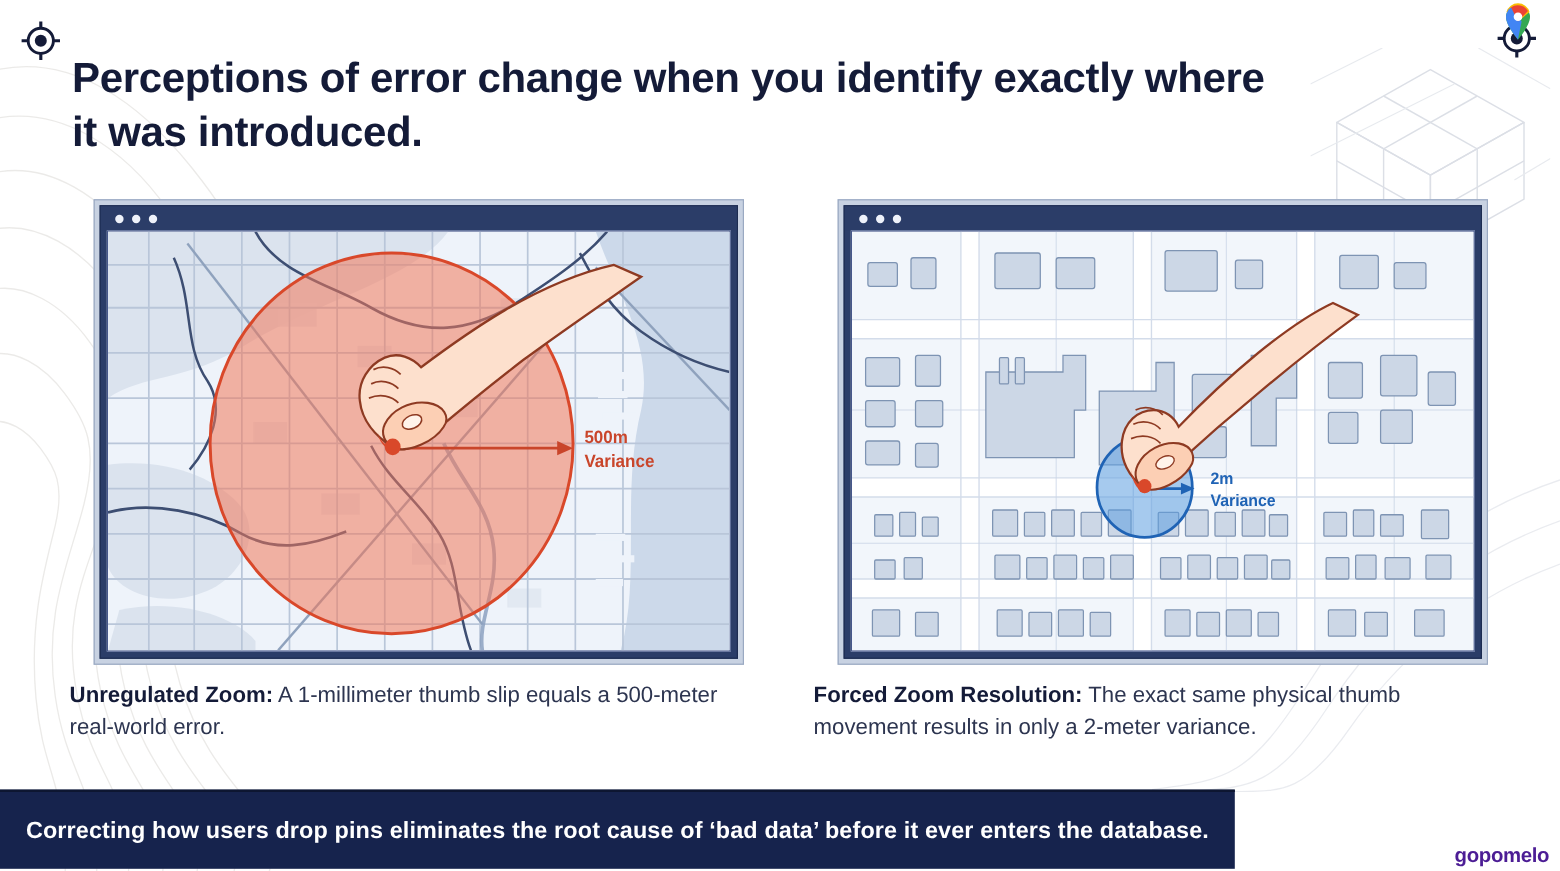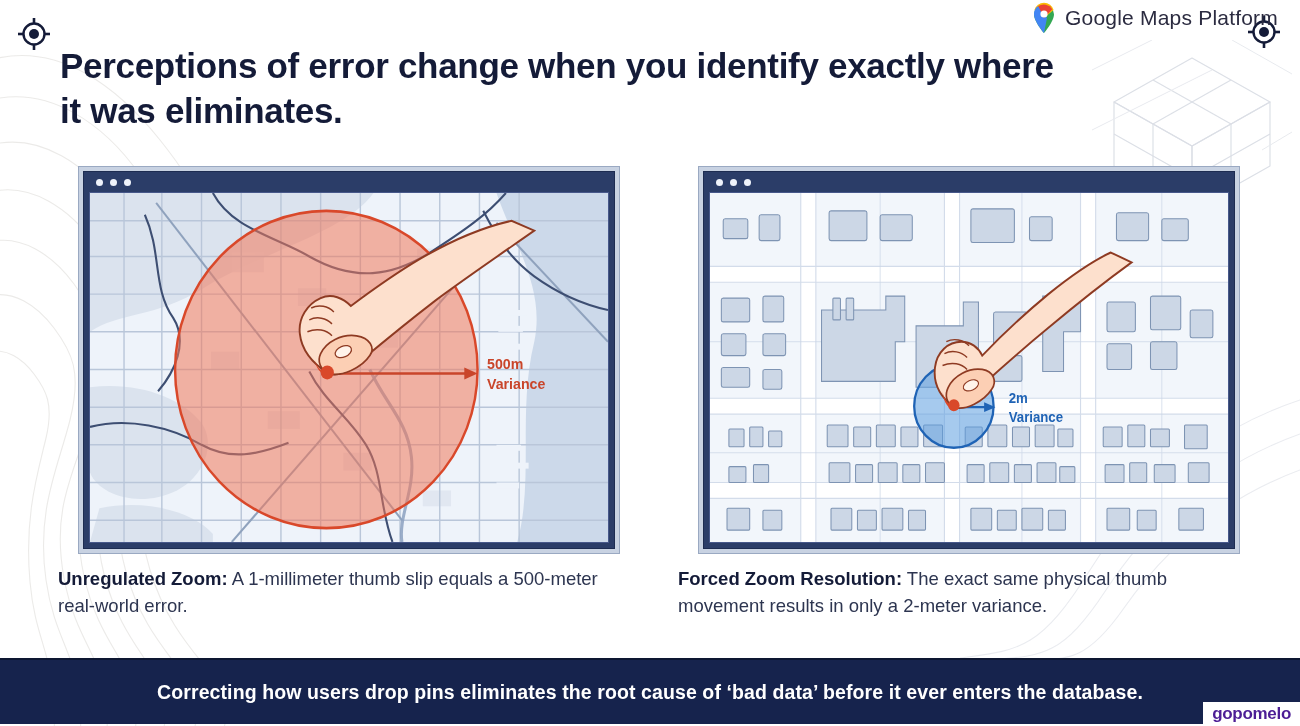--- a/index.html
+++ b/index.html
@@ -156,21 +156,21 @@
   .caption b {
     color: #141b38;
     font-weight: bold;
   }
 
   
   .banner {
     position: absolute;
     left: 0;
     bottom: 2px;
-    width: 1300px;
+    width: 1029px;
     height: 66px;
     background: #16234d;
     border-top: 2px solid #0d1631;
     display: flex;
     align-items: center;
     justify-content: center;
     z-index: 5;
   }
   .banner-text {
     color: #ffffff;
@@ -258,24 +258,23 @@
 </svg>
 
 <div class="brand">
   <svg class="brand-pin" viewBox="0 0 26 32">
     <path d="M13 31 C13 31 3 19.5 3 12.2 A10 10 0 0 1 23 12.2 C23 19.5 13 31 13 31 Z" fill="#34a853"></path>
     <path d="M3.4 8 A10 10 0 0 1 22.6 8 L13 16 Z" fill="#fbbc04"></path>
     <path d="M3 12.2 A10 10 0 0 1 7.2 4.1 L16 16 L13 31 C13 31 3 19.5 3 12.2 Z" fill="#4285f4"></path>
     <path d="M7.2 4.1 A10 10 0 0 1 21.3 7.2 L13 16 Z" fill="#ea4335"></path>
     <circle cx="13" cy="12" r="3.6" fill="#ffffff"></circle>
   </svg>
-  <span class="brand-text">Google Maps Platform</span>
 </div>
 
-<h1 class="headline">Perceptions of error change when you identify exactly where it was eliminates.</h1>
+<h1 class="headline">Perceptions of error change when you identify exactly where it was introduced.</h1>
 
 <div class="panels">
 
   <div class="panel">
     <div class="frame-outer">
       <div class="frame-inner">
         <div class="titlebar">
           <span class="tb-dot"></span>
           <span class="tb-dot"></span>
           <span class="tb-dot"></span>

